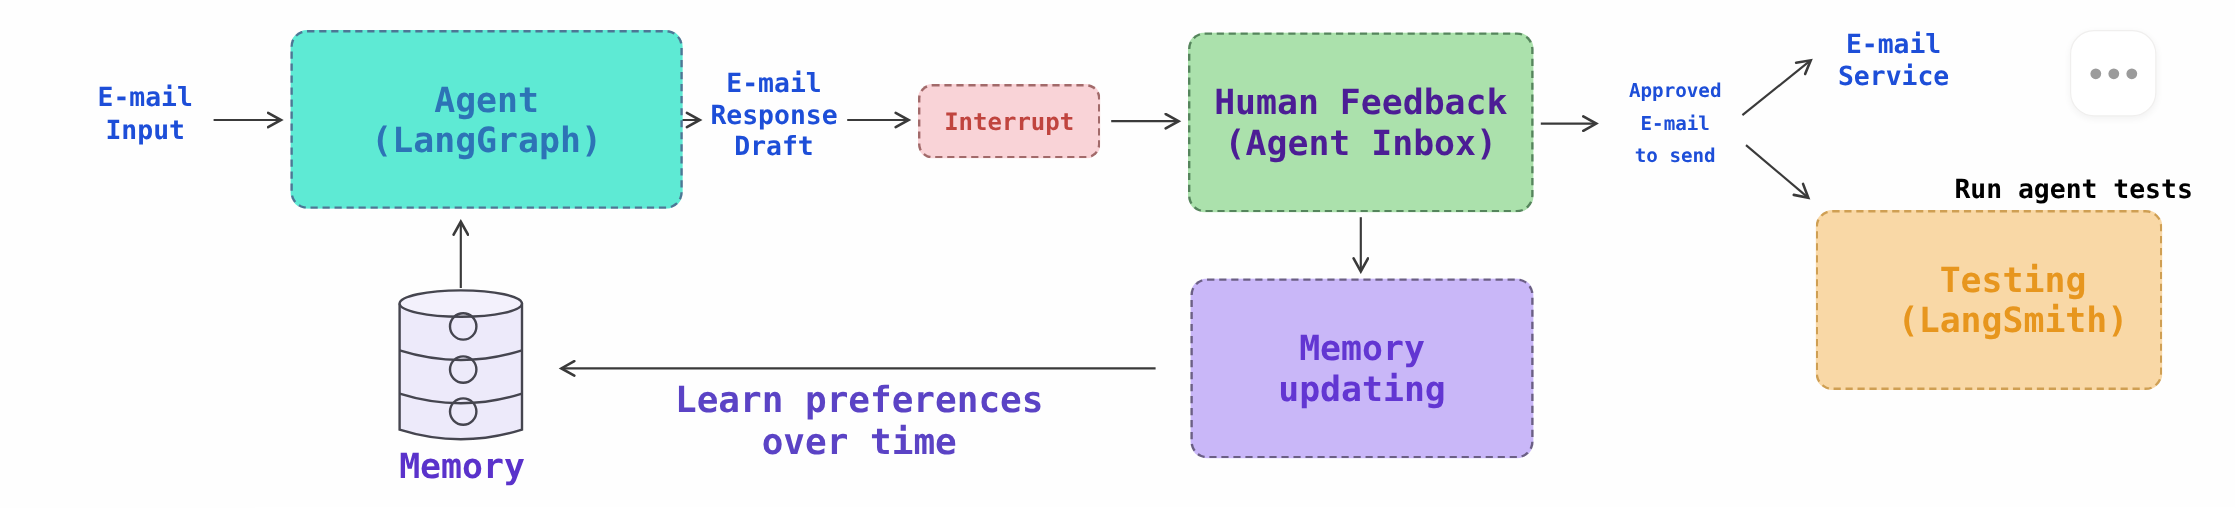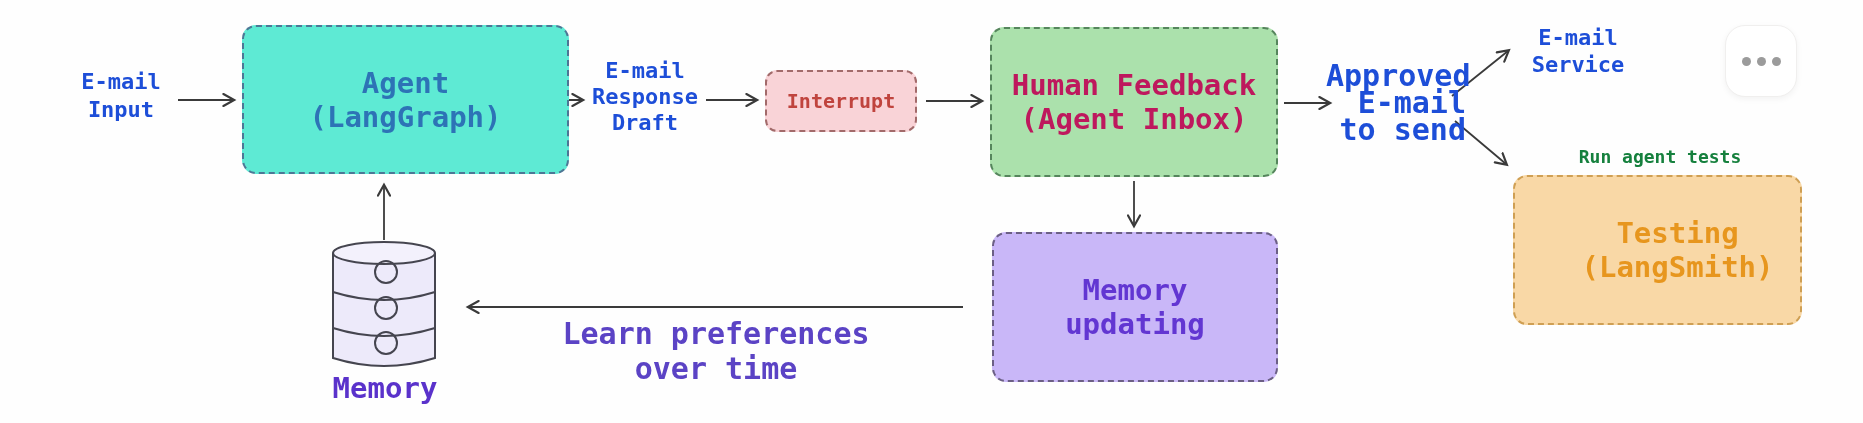--- a/index.html
+++ b/index.html
@@ -16,29 +16,29 @@
     text-align:center; white-space:pre-line; font-weight:bold;
     border-radius:14px;
   }
   .flow-label {
     position:absolute; text-align:center; white-space:pre-line;
     font-weight:bold; color:#1d4ed8;
   }
 
   #box-agent        { left:242px; top:25px;  width:327px; height:149px; background:#5eead4; border:2px dashed #4c7795; color:#2d73b6; font-size:29px; line-height:34px; }
   #box-interrupt    { left:765px; top:70px;  width:152px; height:62px;  background:#f9d3d7; border:2px dashed #a26a6a; color:#c0443e; font-size:20px; border-radius:12px; }
-  #box-feedback     { left:990px; top:27px;  width:288px; height:150px; background:#abe1ac; border:2px dashed #55855c; color:#be185d; font-size:29px; line-height:34px; }
+  #box-feedback     { left:990px; top:27px;  width:288px; height:150px; background:#abe1ac; border:2px dashed #55855c; color:#4c1d95; font-size:29px; line-height:34px; }
   #box-testing      { left:1513px; top:175px; width:289px; height:150px; background:#f9d8a6; border:2px dashed #cf9f53; color:#e7961e; font-size:29px; line-height:34px;padding-left:40px; }
   #box-memory-upd   { left:992px; top:232px; width:286px; height:150px; background:#c9b7f8; border:2px dashed #6b5f85; color:#6236d2; font-size:29px; line-height:34px; }
 
   #lbl-email-input  { left:51px;   top:68px;  width:140px; font-size:22px; line-height:28px; }
   #lbl-draft        { left:575px;  top:58px;  width:140px; font-size:22px; line-height:26px; }
-  #lbl-approved     { left:1326px; top:62px;  width:140px; font-size:30px; line-height:27px;text-align:right; }
+  #lbl-approved     { left:1326px; top:62px;  width:140px; font-size:16px; line-height:27px; }
   #lbl-service      { left:1508px; top:24px;  width:140px; font-size:22px; line-height:27px; }
-  #lbl-run-tests    { left:1540px; top:146px; width:240px; font-size:18px; color:#15803d; }
+  #lbl-run-tests    { left:1608px; top:146px; width:240px; font-size:22px; color:#000000; }
   #lbl-learn        { left:531px;  top:316px; width:370px; font-size:30px; color:#5b43c5; }
   #lbl-memory       { left:315px;  top:371px; width:140px; font-size:29px; color:#5a32cb; }
 
   #more-btn {
     position:absolute; left:1725px; top:25px; width:70px; height:70px;
     background:#ffffff; border:1px solid #f0efee; border-radius:20px;
     box-shadow:0 2px 6px rgba(0,0,0,0.05);
     display:flex; align-items:center; justify-content:center; gap:6px;
     cursor:pointer;
   }

